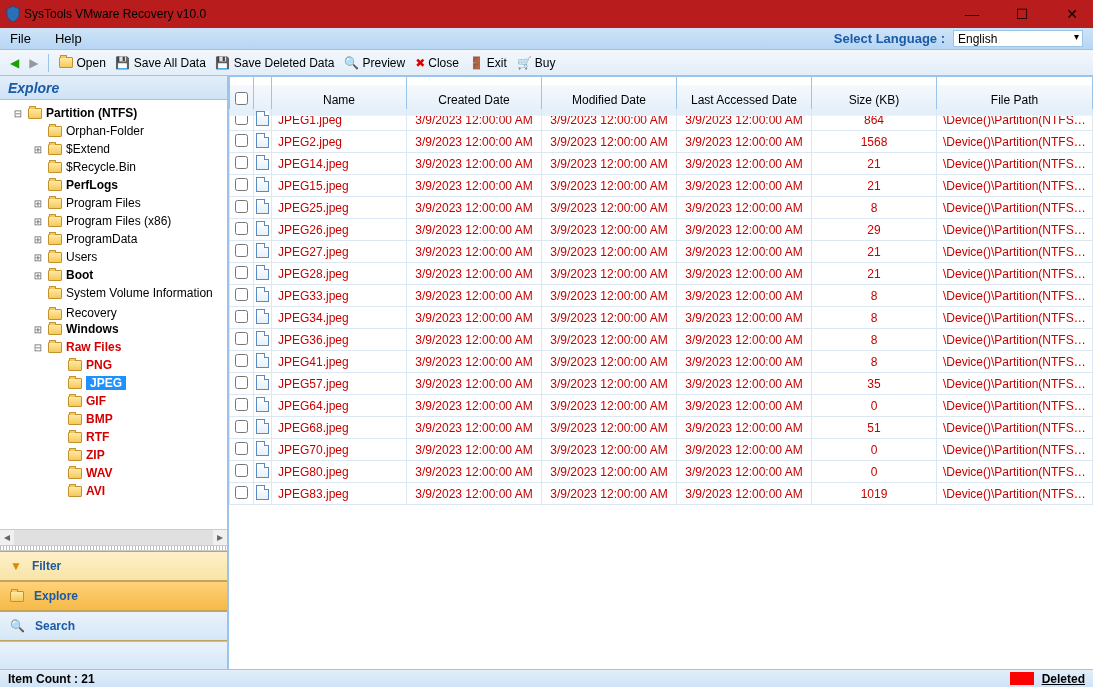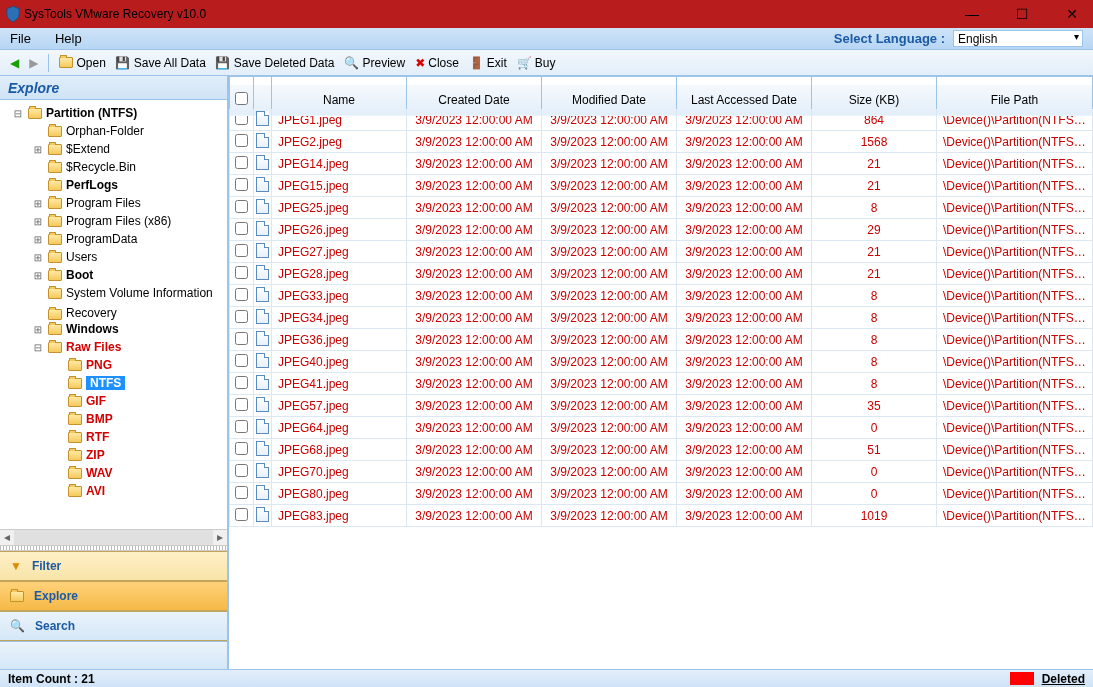--- a/index.html
+++ b/index.html
@@ -196,21 +196,21 @@
           <span class="label">Raw Files</span>
         </div>
         <div class="tree-node red" style="padding-left: 50px;">
           <span class="toggle"></span>
           <span class="folder-icon"></span>
           <span class="label">PNG</span>
         </div>
         <div class="tree-node red sel" style="padding-left: 50px;">
           <span class="toggle"></span>
           <span class="folder-icon"></span>
-          <span class="label">NTFS</span>
+          <span class="label">JPEG</span>
         </div>
         <div class="tree-node red" style="padding-left: 50px;">
           <span class="toggle"></span>
           <span class="folder-icon"></span>
           <span class="label">GIF</span>
         </div>
         <div class="tree-node red" style="padding-left: 50px;">
           <span class="toggle"></span>
           <span class="folder-icon"></span>
           <span class="label">BMP</span>
@@ -381,30 +381,20 @@
               <td>JPEG36.jpeg</td>
               <td class="center">3/9/2023 12:00:00 AM</td>
               <td class="center">3/9/2023 12:00:00 AM</td>
               <td class="center">3/9/2023 12:00:00 AM</td>
               <td class="center">8</td>
               <td class="path">\Device()\Partition(NTFS)...</td>
             </tr>
             <tr>
               <td class="cb"><input type="checkbox" style=""></td>
               <td class="iconcell"><span class="file-icon"></span></td>
-              <td>JPEG40.jpeg</td>
-              <td class="center">3/9/2023 12:00:00 AM</td>
-              <td class="center">3/9/2023 12:00:00 AM</td>
-              <td class="center">3/9/2023 12:00:00 AM</td>
-              <td class="center">8</td>
-              <td class="path">\Device()\Partition(NTFS)...</td>
-            </tr>
-            <tr>
-              <td class="cb"><input type="checkbox" style=""></td>
-              <td class="iconcell"><span class="file-icon"></span></td>
               <td>JPEG41.jpeg</td>
               <td class="center">3/9/2023 12:00:00 AM</td>
               <td class="center">3/9/2023 12:00:00 AM</td>
               <td class="center">3/9/2023 12:00:00 AM</td>
               <td class="center">8</td>
               <td class="path">\Device()\Partition(NTFS)...</td>
             </tr>
             <tr>
               <td class="cb"><input type="checkbox" style=""></td>
               <td class="iconcell"><span class="file-icon"></span></td>

